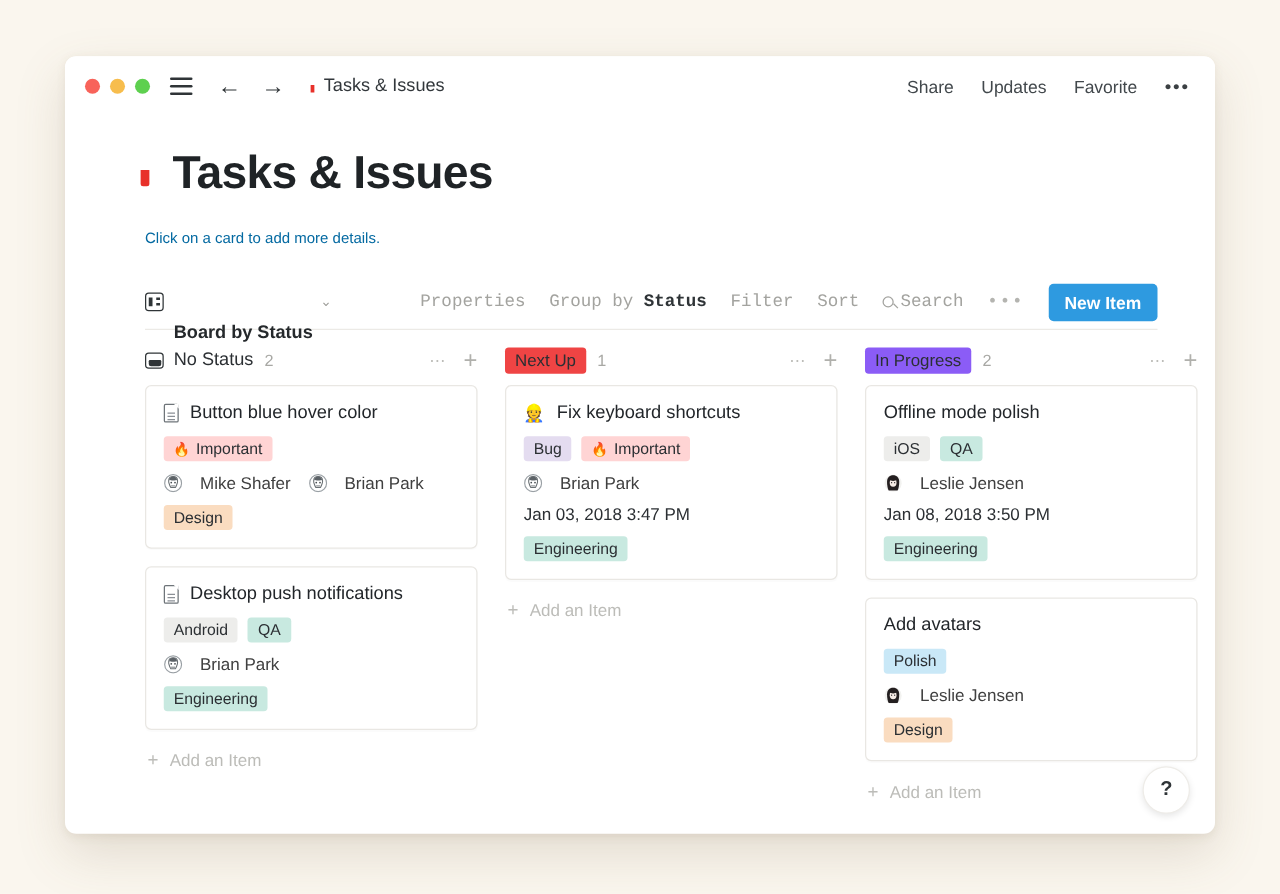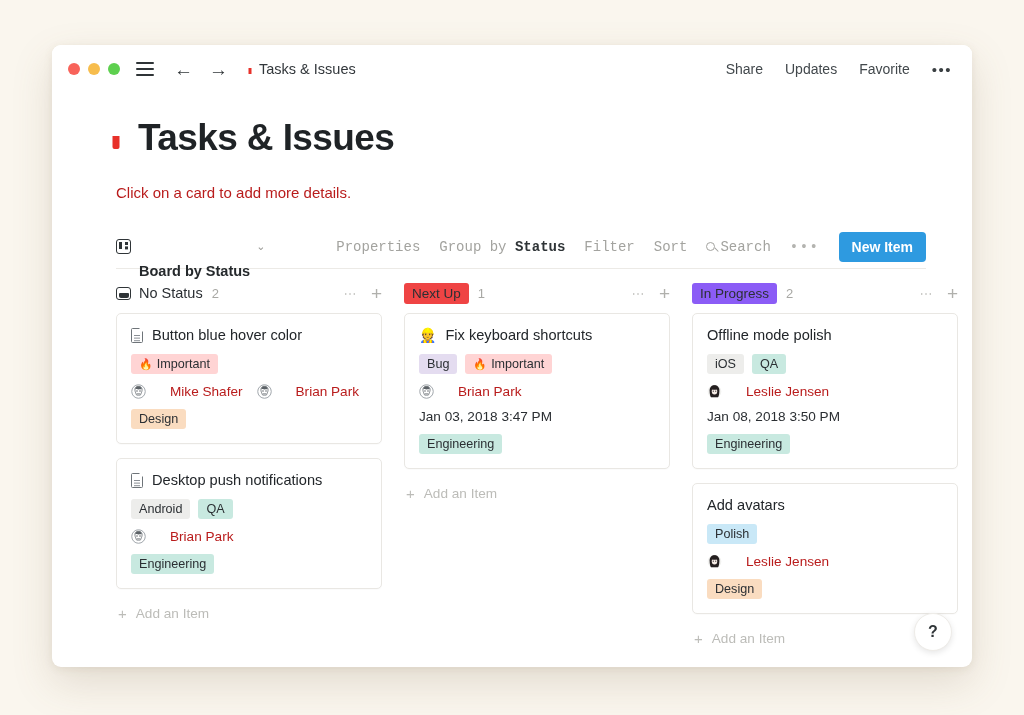--- a/index.html
+++ b/index.html
@@ -72,21 +72,21 @@
   .mb-lg .post { width: 7px; height: 13px; bottom: -11px; border-radius: 0 0 2px 2px; }
 
   
   .page { padding: 0 0 0 0; position: relative; height: 574px; }
   .page-head { padding: 24px 46px 0 64px; }
   .title-row { display: flex; align-items: center; gap: 22px; }
   .page-title {
     font-size: 37px; font-weight: bold; color: #1f2326; letter-spacing: -0.6px;
   }
   .desc { margin-top: 22px; }
-  .desc div { font-size: 15px; color: #b91c1c; line-height: 1.62; }
+  .desc div { font-size: 12px; color: #0369a1; line-height: 1.62; }
 
   
   .toolbar {
     margin: 20px 46px 0 64px;
     height: 44px;
     display: flex; align-items: center;
     border-bottom: 1px solid #eceae6;
   }
   .view-sel { display: flex; align-items: center; gap: 8px; cursor: pointer; }
   .board-icon {
@@ -173,21 +173,21 @@
     content: ""; position: absolute; left: 2px; top: 6px; width: 6px; height: 1px;
     background: #8b9096; box-shadow: 0 2.6px 0 #8b9096, 0 5.2px 0 #8b9096;
   }
   .emoji-icon { font-size: 14px; line-height: 1; flex: 0 0 auto; }
   .tag-row { display: flex; flex-wrap: wrap; gap: 8px; margin-bottom: 10px; }
   .tag {
     font-size: 12.6px; padding: 3px 8px; border-radius: 3px; color: #2b2f33;
     display: inline-flex; align-items: center; gap: 4px; white-space: nowrap;
   }
   .people-row { display: flex; align-items: center; gap: 14px; margin-bottom: 10px; }
-  .person { display: flex; align-items: center; gap: 24px; font-size: 13.6px; color: #b91c1c; }
+  .person { display: flex; align-items: center; gap: 14px; font-size: 13.6px; color: #404040; }
   .avatar { width: 15px; height: 15px; flex: 0 0 15px; }
   .date-row { font-size: 13.6px; color: #2b2f33; margin-bottom: 10px; }
   .add-item {
     display: flex; align-items: center; gap: 9px;
     font-size: 13.6px; color: #bcbcb8; padding: 3px 2px; cursor: pointer;
   }
   .add-item .plus { font-size: 15px; line-height: 1; }
 
   .help-btn {
     position: absolute; right: 20px; bottom: 16px;

